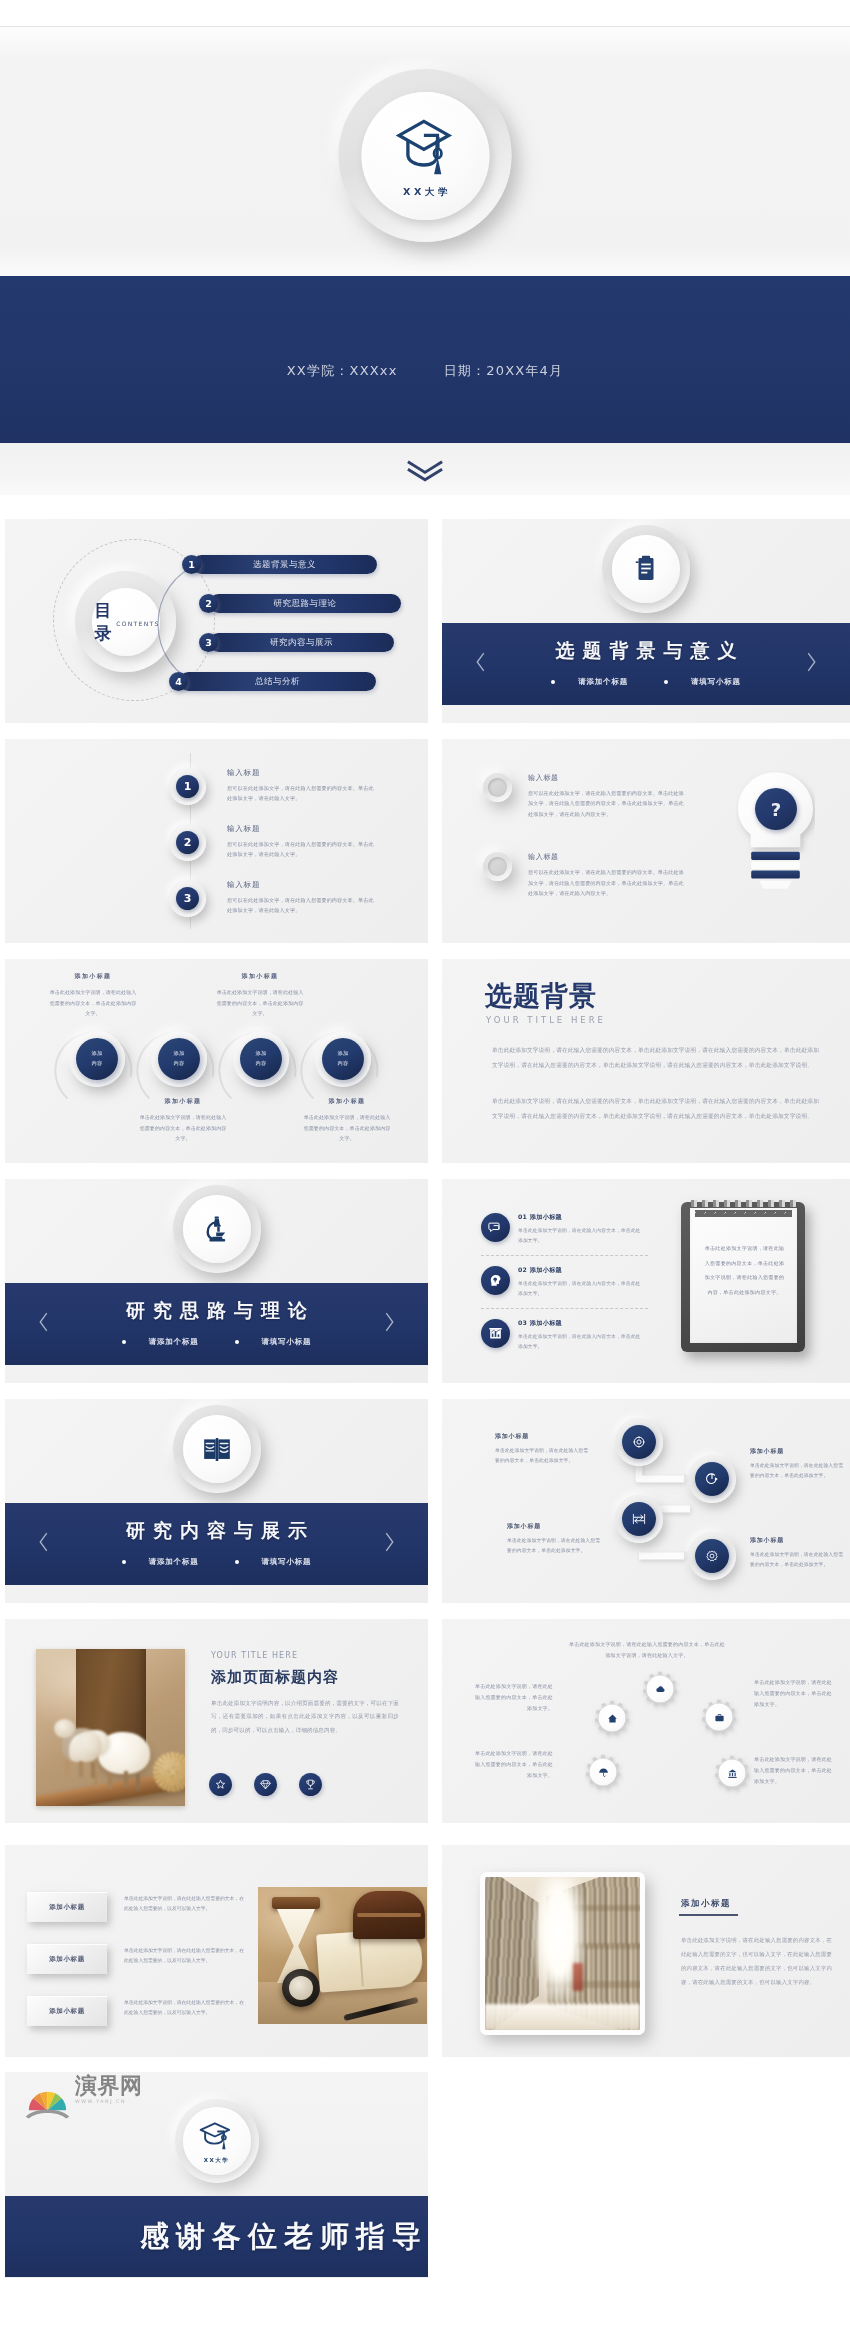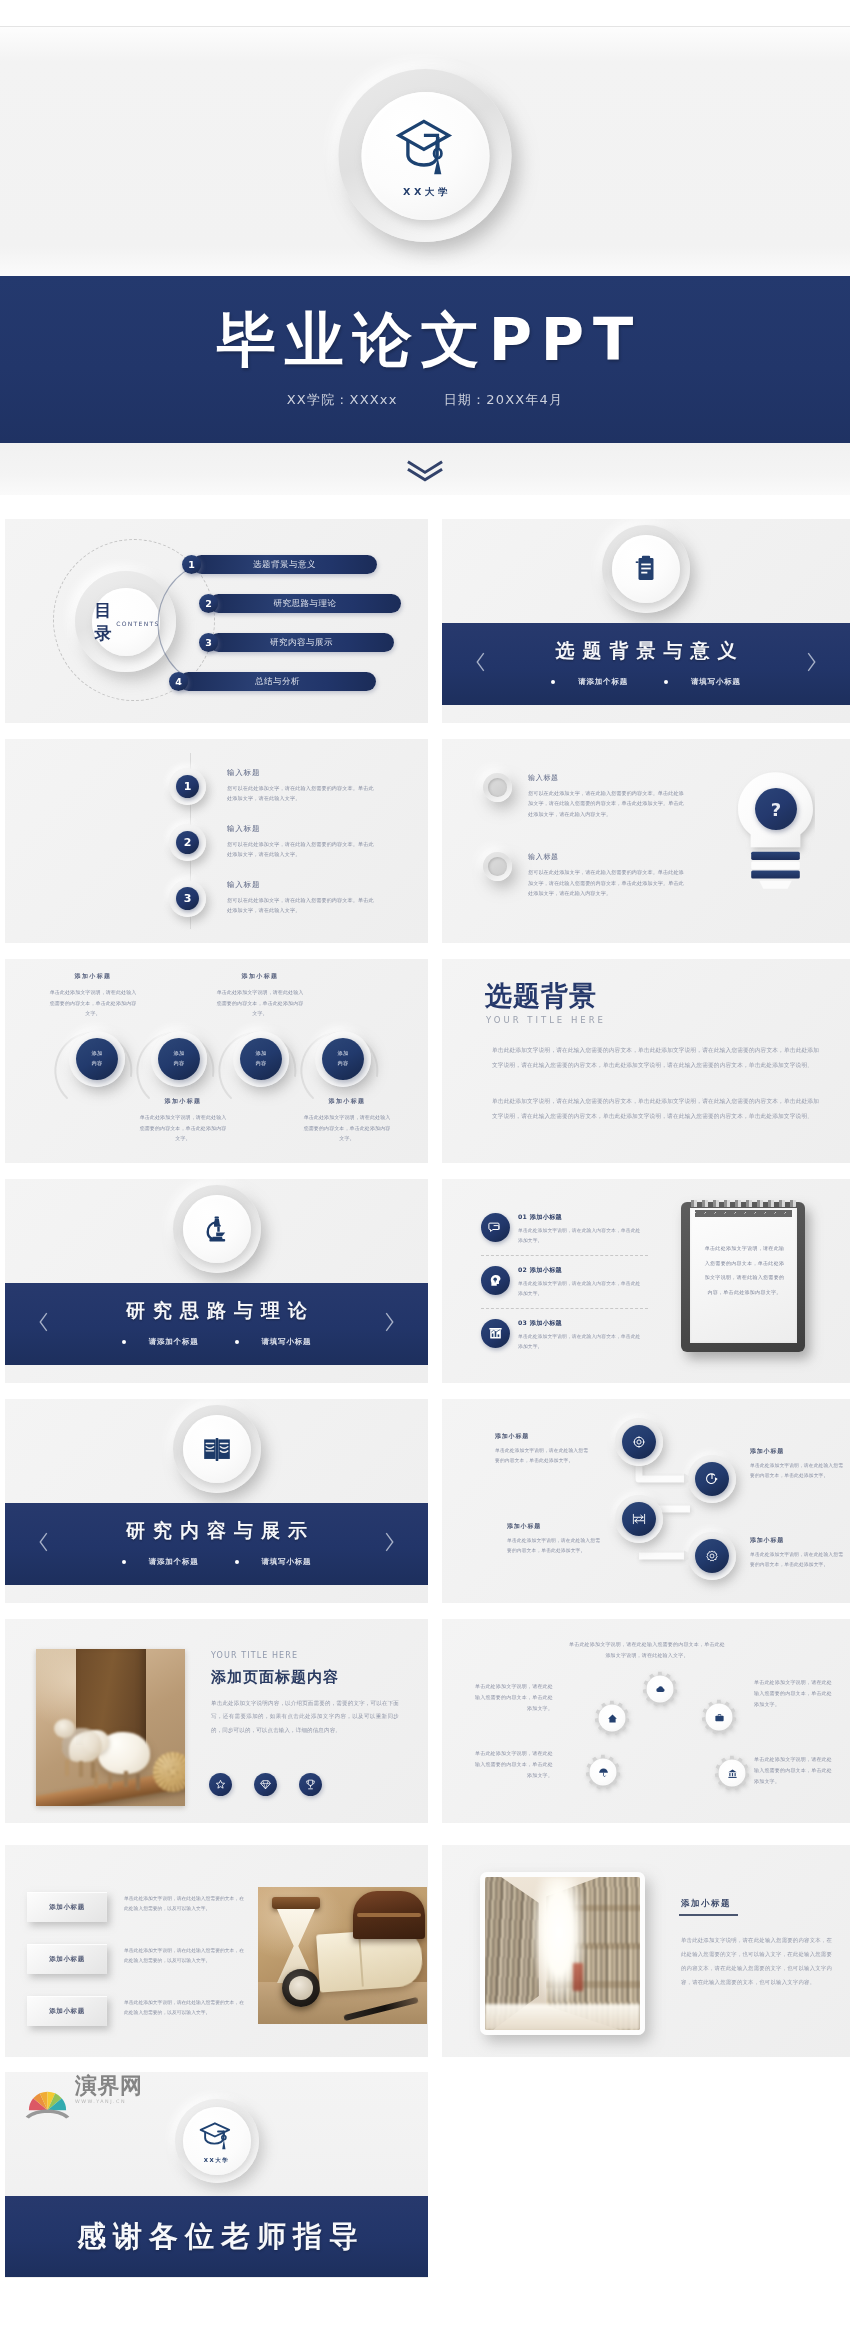--- a/index.html
+++ b/index.html
@@ -558,21 +558,21 @@
   .th-logo-in {
     width:68px; height:68px; border-radius:50%;
     background:radial-gradient(circle at 36% 28%, #ffffff 0%, #fcfcfc 55%, #f2f2f2 100%);
     box-shadow: inset 1px 2px 4px rgba(255,255,255,0.95), 2px 3px 6px rgba(160,160,160,0.3);
     display:flex; flex-direction:column; align-items:center; justify-content:center;
   }
   .th-logo-label { font-size:5.5px; letter-spacing:1.5px; color:#26406e; font-weight:bold; margin-top:3px; }
   .th-band {
     position:absolute; left:0; right:0; top:124px; height:81px;
     background:linear-gradient(180deg,#27396d 0%,#223569 55%,#1d2f5d 100%);
-    display:flex; align-items:center; justify-content:center;
+    display:flex; align-items:center; justify-content:flex-end;
   }
   .th-title {
     color:#f7f8fa; font-size:29px; font-weight:bold; letter-spacing:7px;
     text-shadow:0 1px 3px rgba(0,0,0,0.3); padding-left:9px; line-height:1;
   }
 </style>
 </head>
 <body>
 
 <div class="page">
@@ -590,21 +590,20 @@
             </g>
             <path d="M56.3 27.5 L56.3 43" stroke="#1c4271" stroke-width="4.6" stroke-linecap="butt"></path>
             <ellipse cx="56.3" cy="48" rx="4.6" ry="5.8" fill="none" stroke="#1c4271" stroke-width="3.4"></ellipse>
             <path d="M56.3 53.5 L51.8 74 L60.8 74 Z" fill="#1c4271"></path>
           </svg>
           <div class="logo-label">XX大学</div>
         </div>
       </div>
     </div>
     <div class="cover-band">
-      <div class="cover-title">毕业论文PPT</div>
       <div class="cover-sub">
         <span>XX学院：XXXxx</span>
         <span>日期：20XX年4月</span>
       </div>
     </div>
     <div class="cover-bottom">
       <svg class="chev-down" viewBox="0 0 42 26">
         <path d="M2.5 3 L21 14.5 L39.5 3" fill="none" stroke="#32426a" stroke-width="3.2" stroke-linecap="butt" stroke-linejoin="miter"></path>
         <path d="M2.5 11 L21 22.5 L39.5 11" fill="none" stroke="#32426a" stroke-width="3.2" stroke-linecap="butt" stroke-linejoin="miter"></path>
       </svg>

